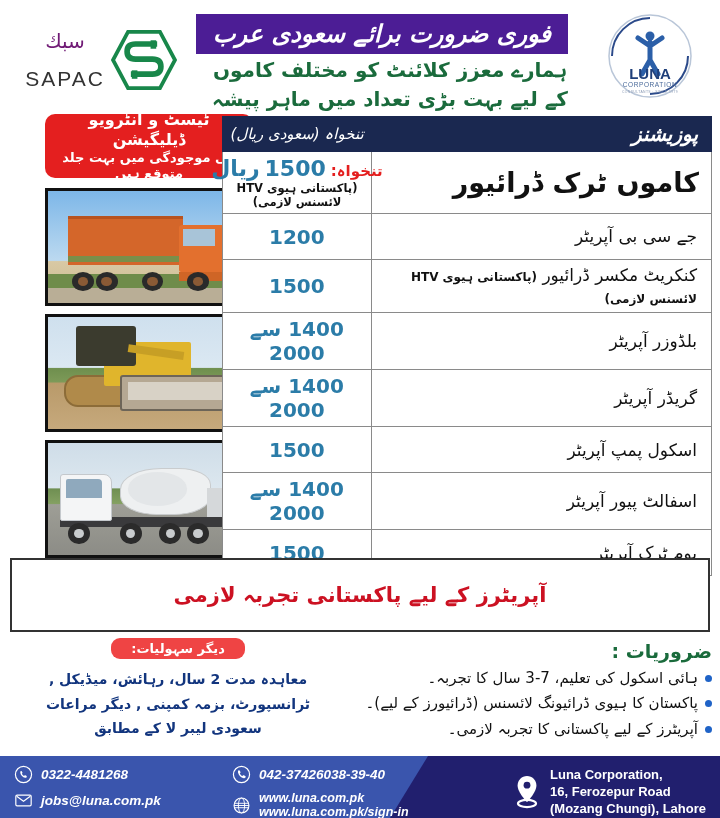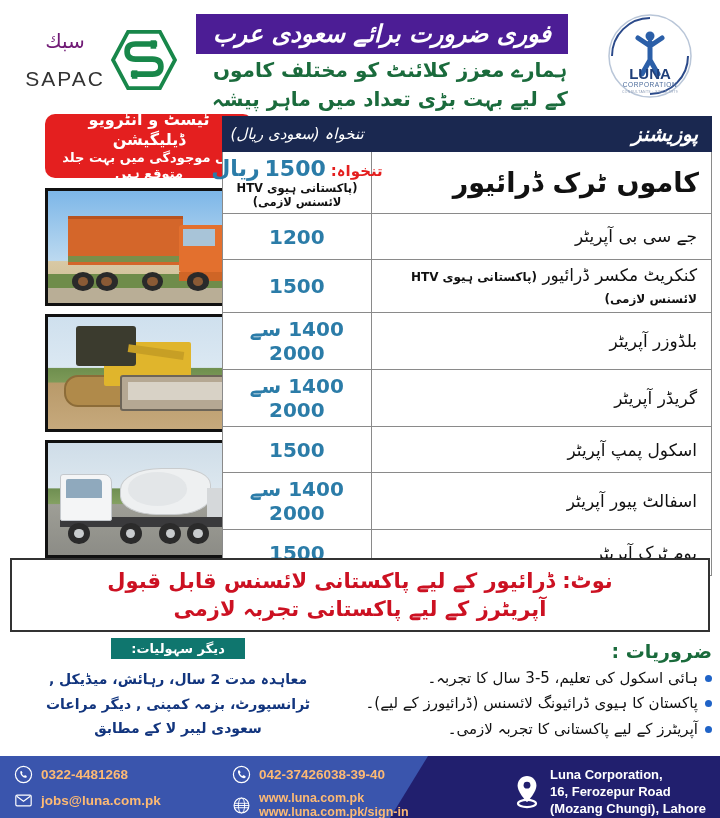--- a/index.html
+++ b/index.html
@@ -166,22 +166,22 @@
     direction: rtl; gap: 4px;
   }
   .note-box .nl {
     color:#cc1122; font-size:21px; font-weight:bold;
     font-family: "DejaVu Sans", sans-serif; direction: rtl;
   }
 
   
   .facilities { position:absolute; left: 8px; top: 638px; width: 340px; text-align:center; }
   .fac-badge {
-    display:inline-block; background:#0f766e; color:#fff;
-    border-radius: 0; padding: 3px 20px; font-size: 13px; font-weight:bold;
+    display:inline-block; background:#ef4444; color:#fff;
+    border-radius: 9px; padding: 3px 20px; font-size: 13px; font-weight:bold;
     direction: rtl; font-family: "DejaVu Sans", sans-serif;
   }
   .fac-text {
     margin-top: 8px; color:#12357e; font-size:14px; line-height:1.75;
     direction: rtl; font-family: "DejaVu Sans", sans-serif;
     font-weight: bold; text-align:center; padding: 0 10px;
   }
 
   .requirements { position:absolute; left: 356px; top: 640px; width: 356px; direction: rtl; }
   .req-title {
@@ -205,21 +205,21 @@
   
   .footer { position:absolute; left:0; bottom:0; width:720px; height:62px; background:#3a55ad; }
   .footer-right-bg {
     position:absolute; right:0; top:0; height:62px; width:330px;
     background:#211f6e;
     clip-path: polygon(38px 0, 330px 0, 330px 62px, 0 62px);
   }
   .f-col { position:absolute; top:9px; display:flex; flex-direction:column; gap:7px; }
   .f-col.c1 { left: 14px; }
   .f-col.c2 { left: 232px; }
-  .f-line { display:flex; align-items:center; gap:8px; color:#fdba74; }
+  .f-line { display:flex; align-items:center; gap:8px; color:#ffffff;font-style:italic; }
   .f-line .f-text { font-size:13.5px; font-weight:bold; line-height:1.15; }
   .f-line .f-text.small { font-size:12.5px; }
   .f-icon { width:19px; height:19px; flex:0 0 auto; }
 
   .f-address {
     position:absolute; right: 14px; top: 11px;
     display:flex; align-items:center; gap:10px; color:#fff;
   }
   .f-address .addr-text { font-size:13px; font-weight:bold; line-height:1.3; }
   .pin-icon { width:26px; height:34px; flex:0 0 auto; }
@@ -383,39 +383,38 @@
     <div class="tbl-row">
       <div class="c-pos">
         <span>بوم ٹرک آپریٹر</span>
         <span class="note-sm"></span>
       </div>
       <div class="c-sal">1500</div>
     </div>
   </div>
 
   <div class="note-box">
-    <div class="nl">نوٹ: ڈرائیور کے لیے پاکستانی لائسنس قابل قبول</div>
     <div class="nl">آپریٹرز کے لیے پاکستانی تجربہ لازمی</div>
   </div>
 
   <div class="facilities">
     <span class="fac-badge">دیگر سہولیات:</span>
     <div class="fac-text">
       <div>معاہدہ مدت 2 سال، رہائش، میڈیکل ,</div>
       <div>ٹرانسپورٹ، بزمہ کمپنی , دیگر مراعات</div>
       <div>سعودی لیبر لا کے مطابق</div>
     </div>
   </div>
 
   <div class="requirements">
     <div class="req-title">ضروریات :</div>
     <div class="req-list">
       <div class="req-item">
         <span class="req-bullet"></span>
-        <span class="req-text">ہائی اسکول کی تعلیم، 5-3 سال کا تجربہ۔</span>
+        <span class="req-text">ہائی اسکول کی تعلیم، 7-3 سال کا تجربہ۔</span>
       </div>
       <div class="req-item">
         <span class="req-bullet"></span>
         <span class="req-text">پاکستان کا ہیوی ڈرائیونگ لائسنس (ڈرائیورز کے لیے)۔</span>
       </div>
       <div class="req-item">
         <span class="req-bullet"></span>
         <span class="req-text">آپریٹرز کے لیے پاکستانی کا تجربہ لازمی۔</span>
       </div>
     </div>

